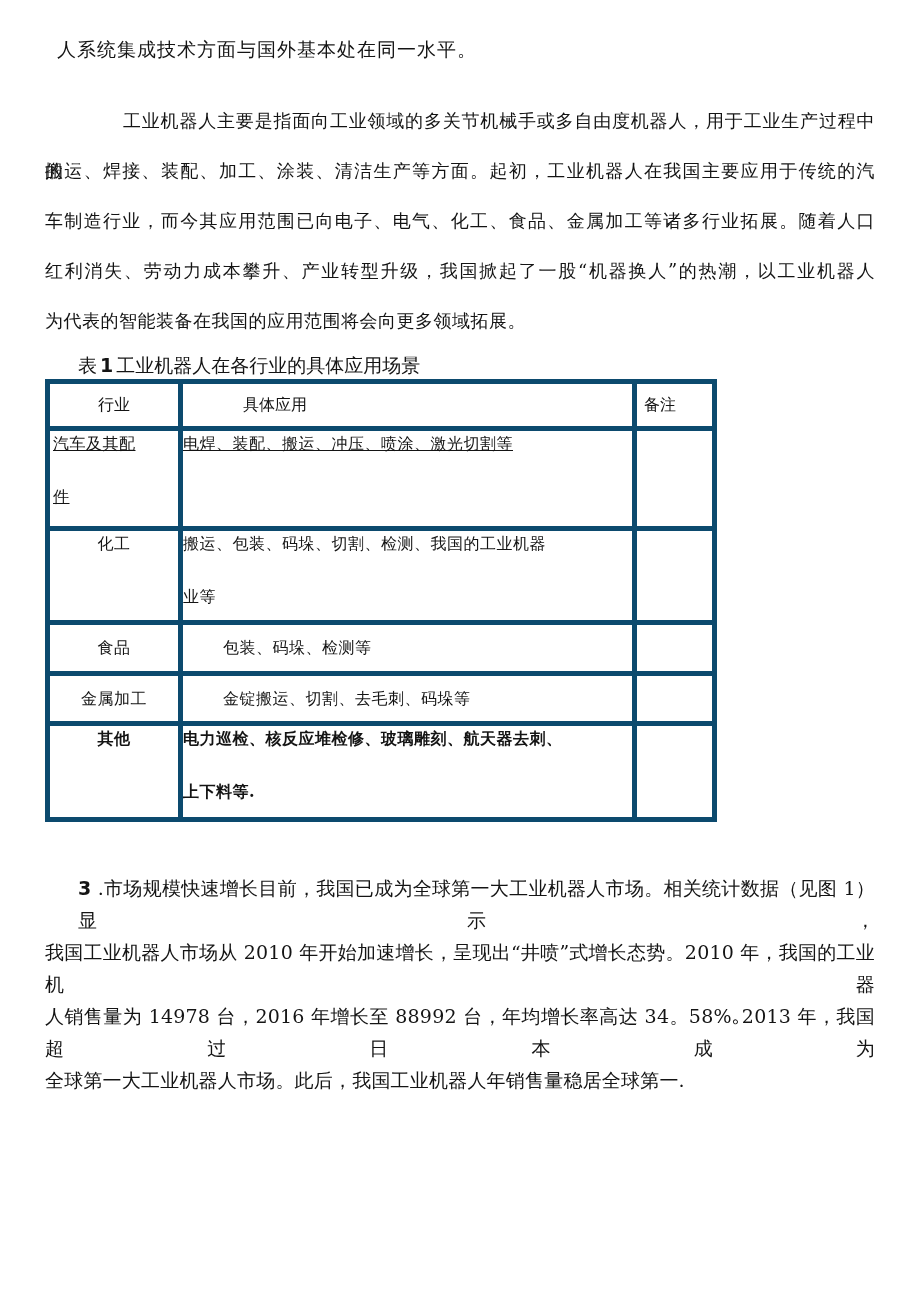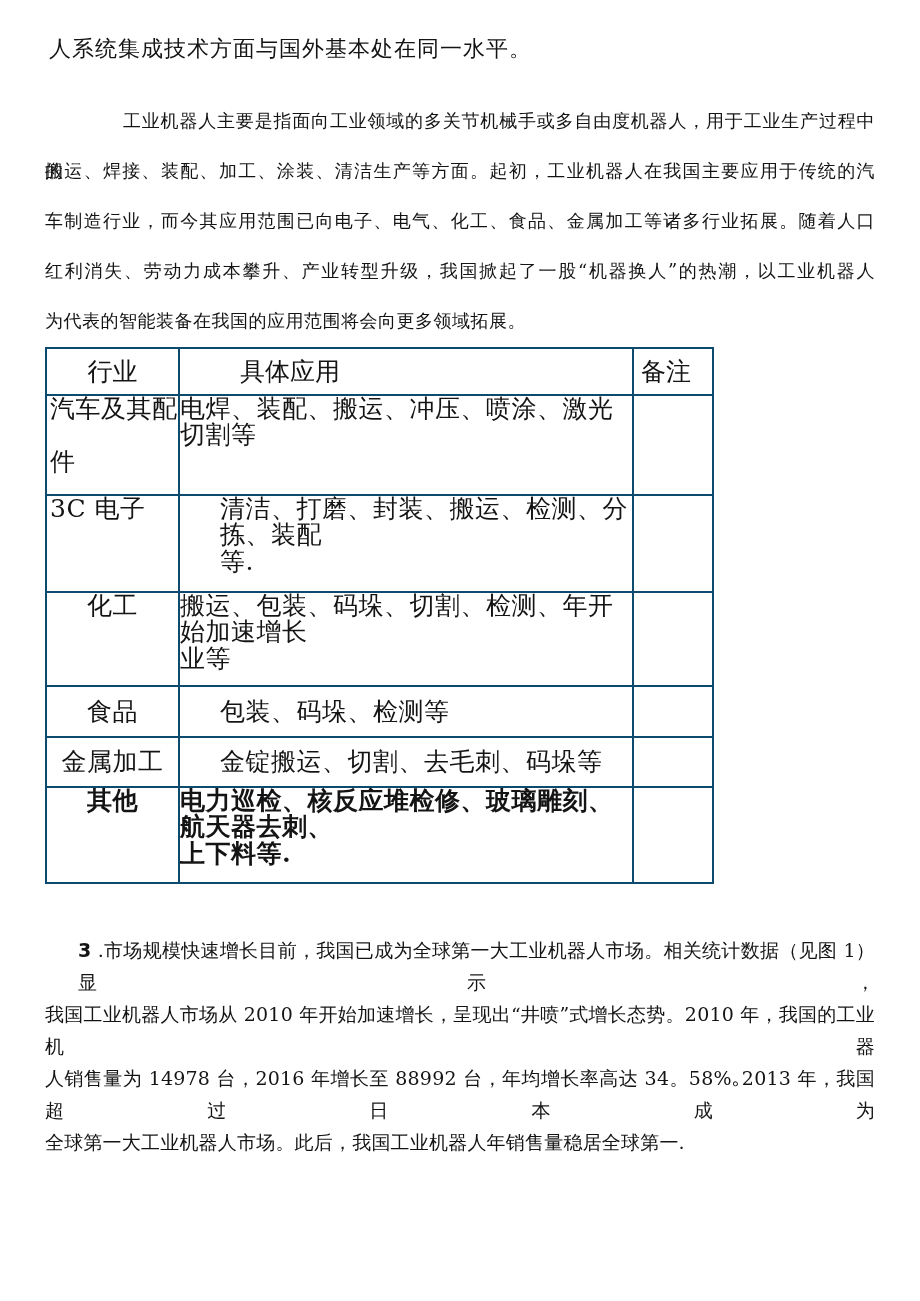--- a/index.html
+++ b/index.html
@@ -15,22 +15,22 @@
     overflow: hidden;
   }
   .page {
     box-sizing: border-box;
     width: 920px;
     height: 1301px;
     padding: 0 45px;
   }
   
   .intro {
-    margin: 36px 0 0 4px;
-    font-size: 22px;
+    margin: 36px 0 0 12px;
+    font-size: 19px;
     line-height: 26px;
     letter-spacing: 1px;
   }
   
   .heading {
     margin: 28px 0 0 38px;
     font-size: 19.5px;
     line-height: 26px;
   }
   b.num {
@@ -67,32 +67,32 @@
   table.apptable {
     border-collapse: collapse;
     table-layout: fixed;
     width: 667px;
     margin-top: 1px;
   }
   col.c1 { width: 133px; }
   col.c2 { width: 454px; }
   col.c3 { width: 80px; }
   table.apptable td {
-    border: 2px solid #0c4a6e;
-    font-size: 25px;
+    border: 5px solid #0c4a6e;
+    font-size: 16px;
     vertical-align: top;
     padding: 0;
     overflow: hidden;
   }
   tr.hrow { height: 47px; }
   tr.hrow td { vertical-align: middle; }
   tr.hrow td.hc { text-align: center; }
   tr.hrow td.ha { padding-left: 60px; }
   tr.hrow td.hb { padding-left: 7px; }
-  tr.r1 { height: 100px; }
+  tr.r1 { height: 100px; text-decoration: underline; }
   tr.r2 { height: 97px; }
   tr.r3 { height: 94px; }
   tr.r4 { height: 51px; }
   tr.r5 { height: 50px; }
   tr.r6 { height: 96px; font-weight: bold; }
   td.ind, td.app { padding-top: 10px; }
   td.ind.left { padding-left: 3px; }
   td.ind.center { text-align: center; padding-left: 0; }
   td.app { padding-left: 4px; padding-right: 6px; }
   td.app.indent { padding-left: 40px; }
@@ -121,20 +121,21 @@
 
 
   <div class="para1">
     <div class="pl firstline jline">工业机器人主要是指面向工业领域的多关节机械手或多自由度机器人，用于工业生产过程中的</div>
     <div class="pl jline">搬运、焊接、装配、加工、涂装、清洁生产等方面。起初，工业机器人在我国主要应用于传统的汽</div>
     <div class="pl jline">车制造行业，而今其应用范围已向电子、电气、化工、食品、金属加工等诸多行业拓展。随着人口</div>
     <div class="pl jline">红利消失、劳动力成本攀升、产业转型升级，我国掀起了一股“机器换人”的热潮，以工业机器人</div>
     <div class="pl">为代表的智能装备在我国的应用范围将会向更多领域拓展。</div>
   </div>
 
+  <div class="caption"><span>表</span><b class="num">1</b><span>工业机器人在各行业的具体应用场景</span></div>
 
   <table class="apptable">
     <colgroup>
         <col class="c1">
         <col class="c2">
         <col class="c3">
       </colgroup>
     <tbody>
       <tr class="hrow">
         <td class="hc">行业</td>
@@ -146,37 +147,27 @@
         <td class="ind left">
           <div class="ln">汽车及其配</div>
           <div class="ln">件</div>
         </td>
         <td class="app">
           <div class="ln">电焊、装配、搬运、冲压、喷涂、激光切割等</div>
         </td>
         <td class="note"></td>
       </tr>
 
-      <tr class="r2">
-        <td class="ind left">
-          <div class="ln">3C 电子</div>
-        </td>
-        <td class="app indent">
-          <div class="ln">清洁、打磨、封装、搬运、检测、分拣、装配</div>
-          <div class="ln">等.</div>
-        </td>
-        <td class="note"></td>
-      </tr>
 
       <tr class="r3">
         <td class="ind center">
           <div class="ln">化工</div>
         </td>
         <td class="app">
-          <div class="ln">搬运、包装、码垛、切割、检测、年开始加速增长</div>
+          <div class="ln">搬运、包装、码垛、切割、检测、我国的工业机器</div>
           <div class="ln">业等</div>
         </td>
         <td class="note"></td>
       </tr>
 
       <tr class="r4 rshort">
         <td class="ind center">
           <div class="ln">食品</div>
         </td>
         <td class="app indent">

